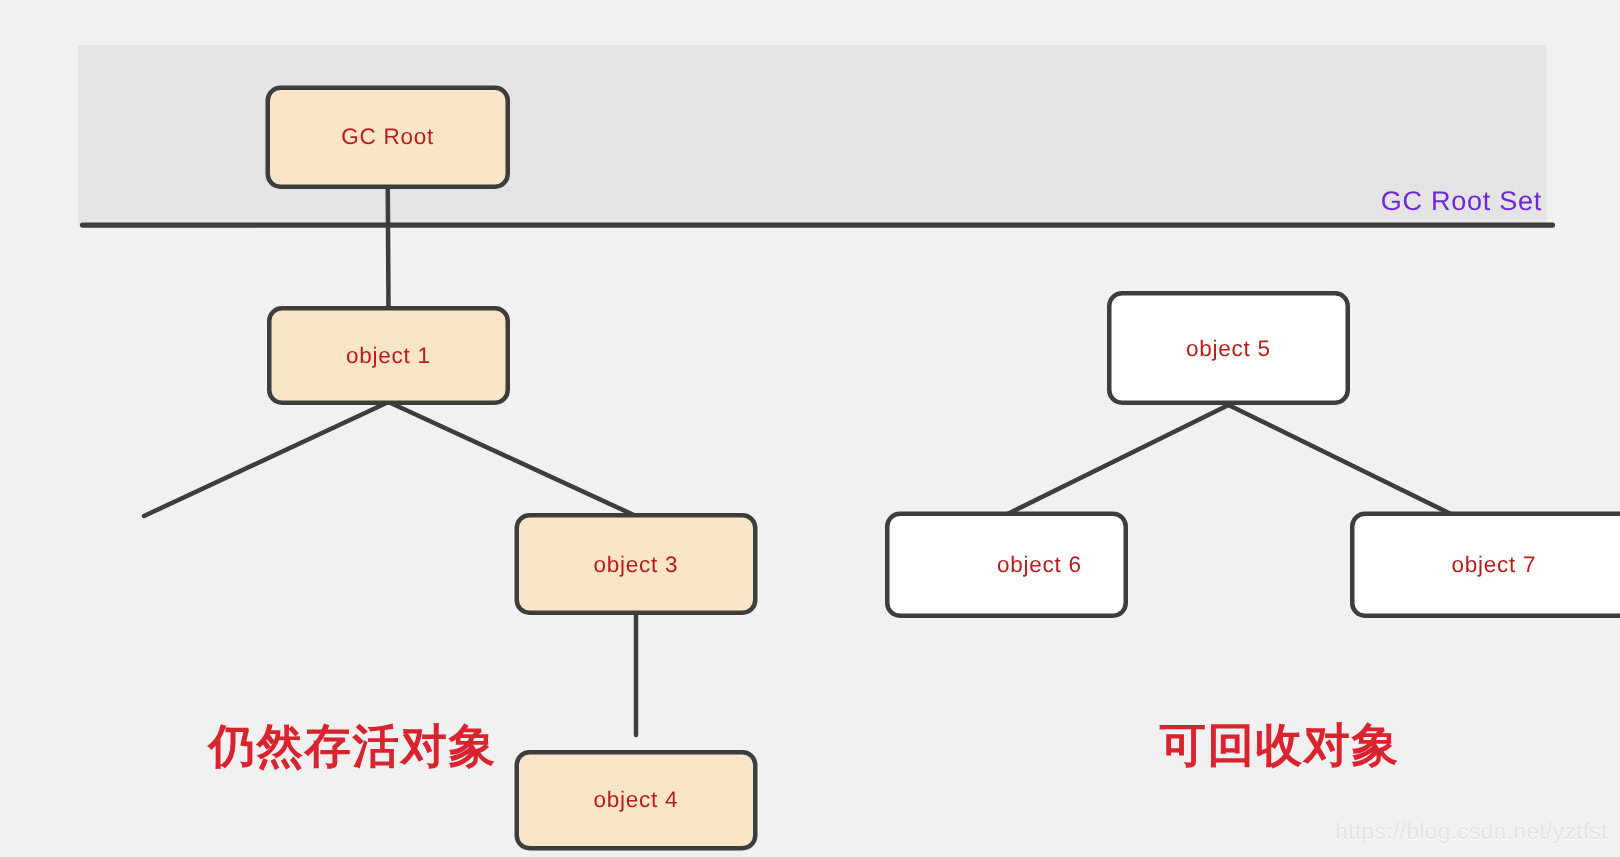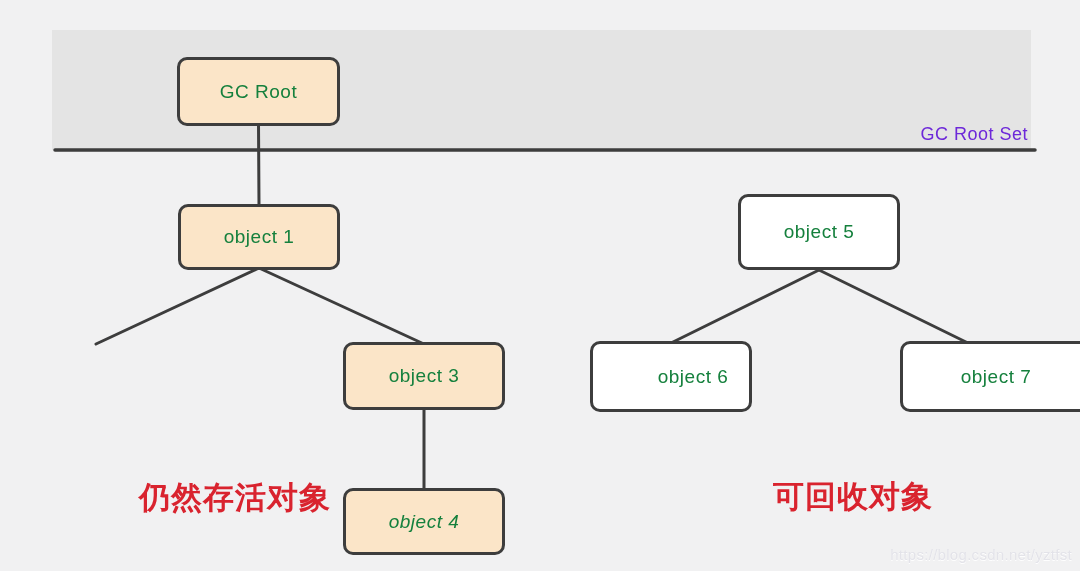--- a/index.html
+++ b/index.html
@@ -33,22 +33,22 @@
   }
   .node {
     position: absolute;
     z-index: 3;
     box-sizing: border-box;
     border: 3px solid var(--border, #3d3d3d);
     border-radius: 10px;
     display: flex;
     align-items: center;
     justify-content: center;
-    font-size: 19px;
-    color: #15803d;
+    font-size: 15px;
+    color: #b91c1c;
     letter-spacing: 0.5px;
   }
   .node.alive { background: var(--alive-fill, #fbe5c8); }
   .node.collectable { background: var(--collectable-fill, #ffffff); }
   .rootset-label {
     position: absolute;
     top: 124px;
     right: 52px;
     z-index: 3;
     font-size: 18px;
@@ -92,21 +92,21 @@
       <line x1="424" y1="408" x2="424" y2="490" stroke="#3d3d3d" stroke-width="3" stroke-linecap="round"></line>
       <line x1="819" y1="270" x2="671" y2="343" stroke="#3d3d3d" stroke-width="3" stroke-linecap="round"></line>
       <line x1="819" y1="270" x2="968" y2="343" stroke="#3d3d3d" stroke-width="3" stroke-linecap="round"></line>
     </svg>
 
   <div class="rootset-label">GC Root Set</div>
 
   <div class="node alive" style="left: 177px; top: 57px; width: 163px; height: 69px;">GC Root</div>
   <div class="node alive" style="left: 178px; top: 204px; width: 162px; height: 66px;">object 1</div>
   <div class="node alive" style="left: 343px; top: 342px; width: 162px; height: 68px;">object 3</div>
-  <div class="node alive" style="left: 343px; top: 488px; width: 162px; height: 67px; font-style: italic;">object 4</div>
+  <div class="node alive" style="left: 343px; top: 500px; width: 162px; height: 67px;">object 4</div>
   <div class="node collectable" style="left: 738px; top: 194px; width: 162px; height: 76px;">object 5</div>
   <div class="node collectable" style="left: 590px; top: 341px; width: 162px; height: 71px; padding-left: 44px;">object 6</div>
   <div class="node collectable" style="left: 888px; top: 341px; width: 192px; height: 71px; margin-left: 12px;">object 7</div>
 
   <div class="annotation alive-note">仍然存活对象</div>
   <div class="annotation collect-note">可回收对象</div>
 
   <div class="watermark">https://blog.csdn.net/yztfst</div>
 
 </div>

